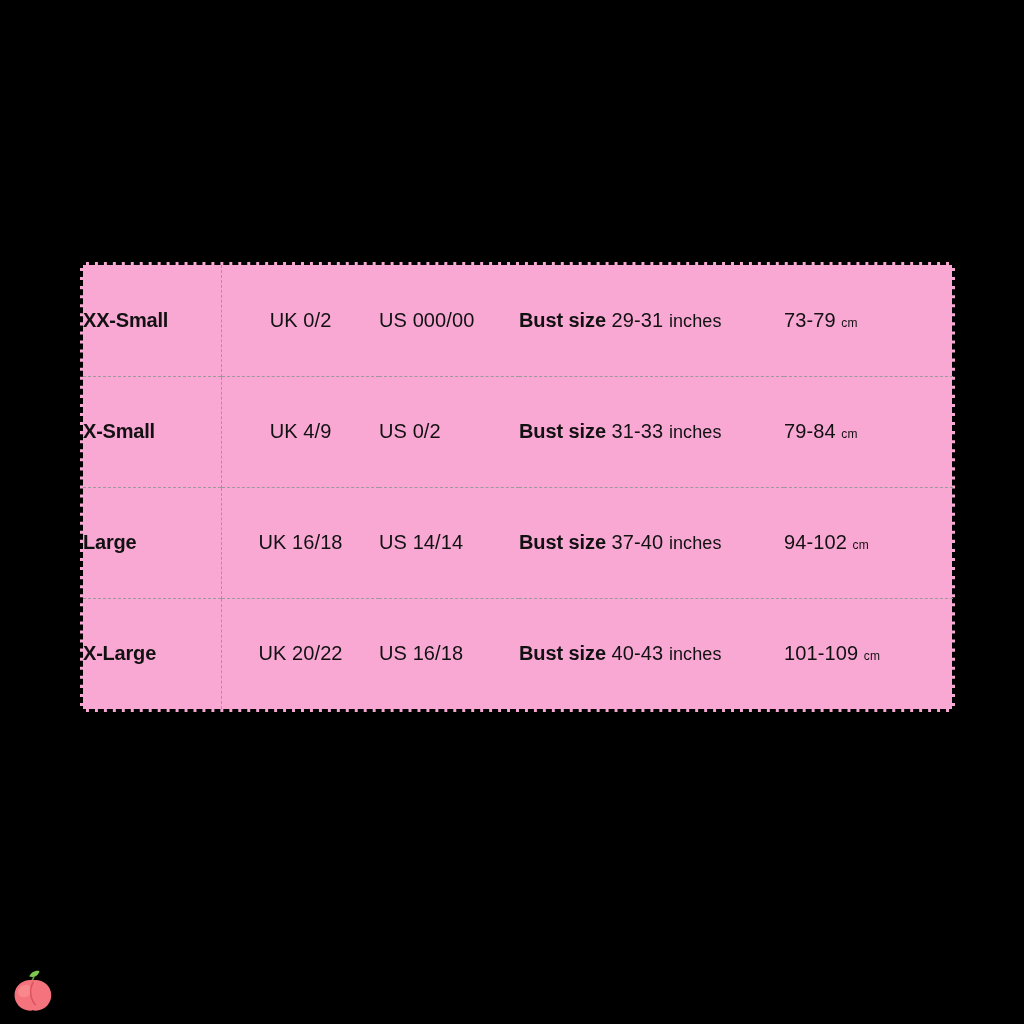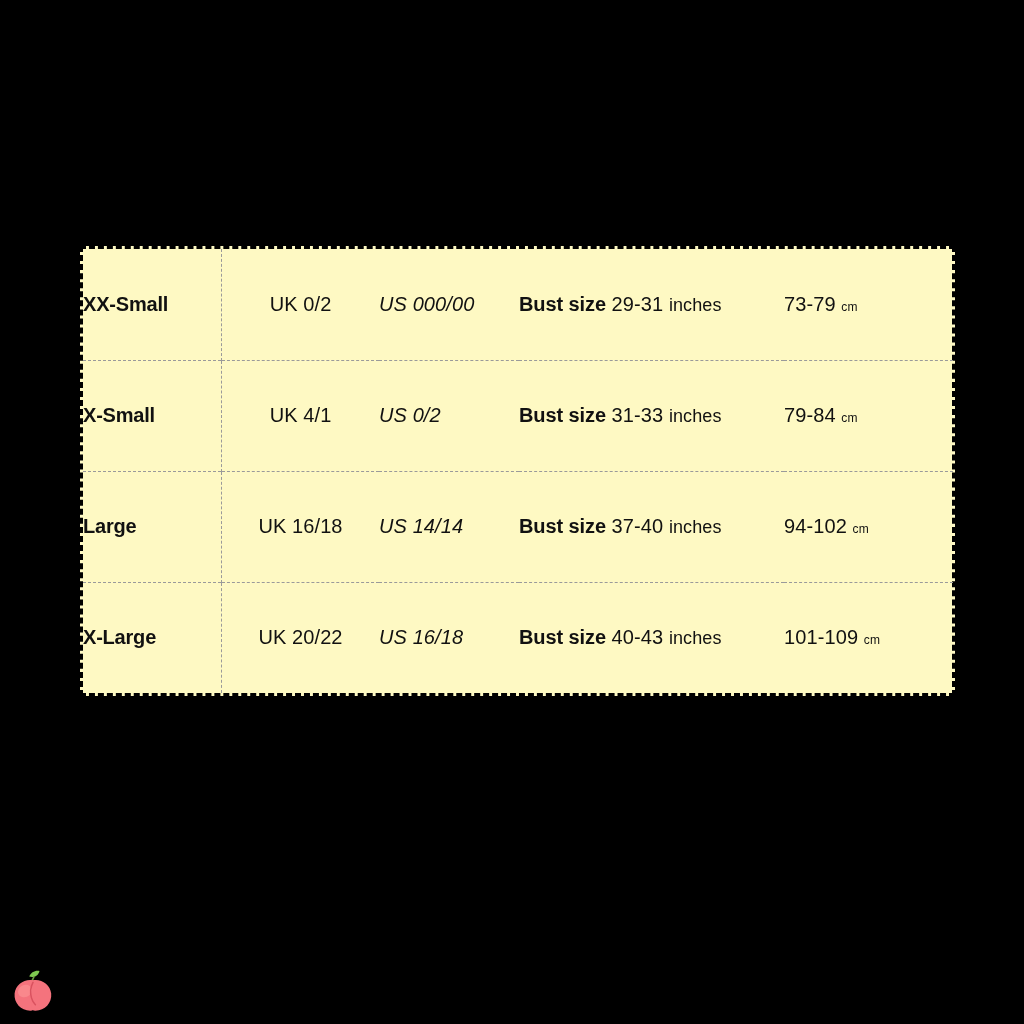--- a/index.html
+++ b/index.html
@@ -13,24 +13,24 @@
     position: relative;
     overflow: hidden;
     font-family: "Liberation Sans", sans-serif;
     -webkit-font-smoothing: antialiased;
   }
 
   
   #size-chart-card {
     position: absolute;
     left: 80px;
-    top: 246px;
+    top: 262px;
     width: 875px;
     height: 450px;
-    background: #fef9c3;
+    background: #f9a8d4;
     border: 3px dashed #000000;
     box-sizing: border-box;
   }
 
   #size-chart-table {
     width: 100%;
     height: 100%;
     border-collapse: collapse;
     table-layout: fixed;
   }
@@ -47,21 +47,21 @@
     padding: 0;
     vertical-align: middle;
     color: #111111;
     white-space: nowrap;
     overflow: hidden;
   }
 
   
   .col-size  { width: 138px; }
   .col-uk    { width: 157px; }
-  .col-us    { width: 140px; font-style: italic; }
+  .col-us    { width: 140px; }
   .col-bust  { width: 265px; margin-left: 8px; }
   .col-cm    { width: 169px; }
 
   
   td.col-size {
     border-right: 1.5px dashed #9a9a9a;
   }
 
   .cell-size {
     padding-left: 19px;
@@ -138,21 +138,21 @@
       <tr>
         <td class="col-size cell-size">XX-Small</td>
         <td class="col-uk cell-uk">UK 0/2</td>
         <td class="col-us cell-us">US 000/00</td>
         <td class="col-bust cell-bust"><span class="bust-label">Bust size</span> <span class="bust-value">29-31</span> <span class="bust-unit">inches</span></td>
         <td class="col-cm cell-cm"><span class="cm-value">73-79</span> <span class="cm-unit">cm</span></td>
       </tr>
 
       <tr>
         <td class="col-size cell-size">X-Small</td>
-        <td class="col-uk cell-uk">UK 4/1</td>
+        <td class="col-uk cell-uk">UK 4/9</td>
         <td class="col-us cell-us">US 0/2</td>
         <td class="col-bust cell-bust"><span class="bust-label">Bust size</span> <span class="bust-value">31-33</span> <span class="bust-unit">inches</span></td>
         <td class="col-cm cell-cm"><span class="cm-value">79-84</span> <span class="cm-unit">cm</span></td>
       </tr>
 
 
 
       <tr>
         <td class="col-size cell-size">Large</td>
         <td class="col-uk cell-uk">UK 16/18</td>

